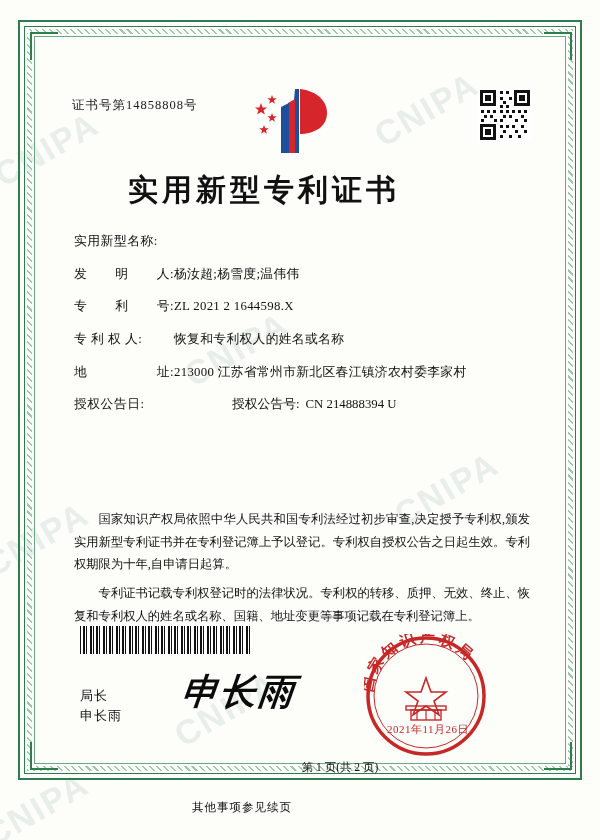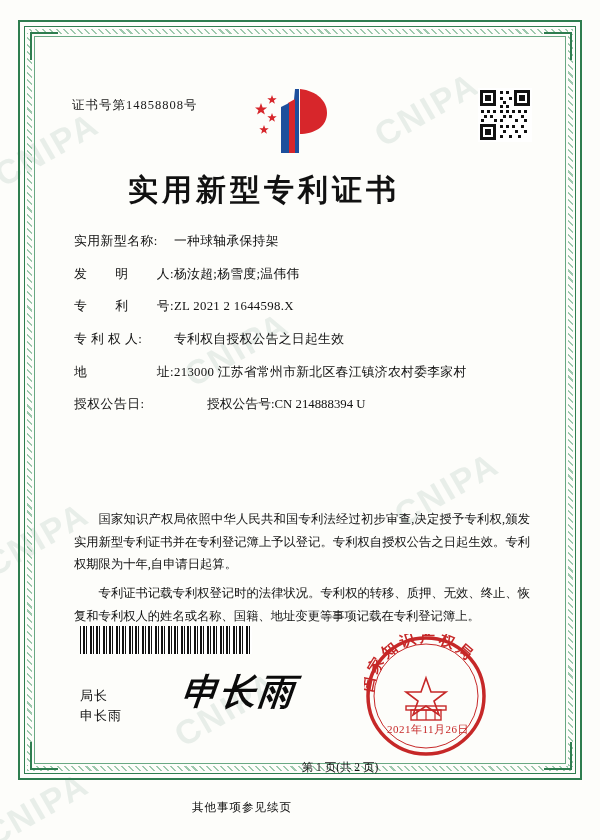--- a/index.html
+++ b/index.html
@@ -143,24 +143,24 @@
     display: inline-flex;
     justify-content: space-between;
   }
   .lbl.spread > span { display: inline-block; }
   .val {
     flex: 1;
     letter-spacing: 0.3px;
   }
   .row.dual .val { flex: none; }
   .row.dual .lbl2 {
-    margin-left: 33px;
+    margin-left: 58px;
     white-space: nowrap;
   }
-  .row.dual .val2 { }
+  .row.dual .val2 { margin-left: 6px; }
 
   
   .para {
     position: absolute;
     left: 74px;
     width: 456px;
     font-size: 12.3px;
     line-height: 1.85;
     text-align: justify;
     color: #111;
@@ -334,21 +334,20 @@
       </g>
     </svg>
   </div>
 
   <div class="title">实用新型专利证书</div>
 
   <div class="fields">
 
     <div class="row">
       <div class="lbl">实用新型名称:</div>
-      <div class="val">一种球轴承保持架</div>
     </div>
 
     <div class="row">
       <div class="lbl spread">
         <span>发</span>
         <span>明</span>
         <span>人:</span>
       </div>
       <div class="val">杨汝超;杨雪度;温伟伟</div>
     </div>
@@ -358,21 +357,21 @@
         <span>专</span>
         <span>利</span>
         <span>号:</span>
       </div>
       <div class="val">ZL 2021 2 1644598.X</div>
     </div>
 
 
     <div class="row">
       <div class="lbl">专 利 权 人:</div>
-      <div class="val">专利权自授权公告之日起生效</div>
+      <div class="val">恢复和专利权人的姓名或名称</div>
     </div>
 
     <div class="row">
       <div class="lbl spread">
         <span>地</span>
         <span>址:</span>
       </div>
       <div class="val">213000 江苏省常州市新北区春江镇济农村委李家村</div>
     </div>
 

